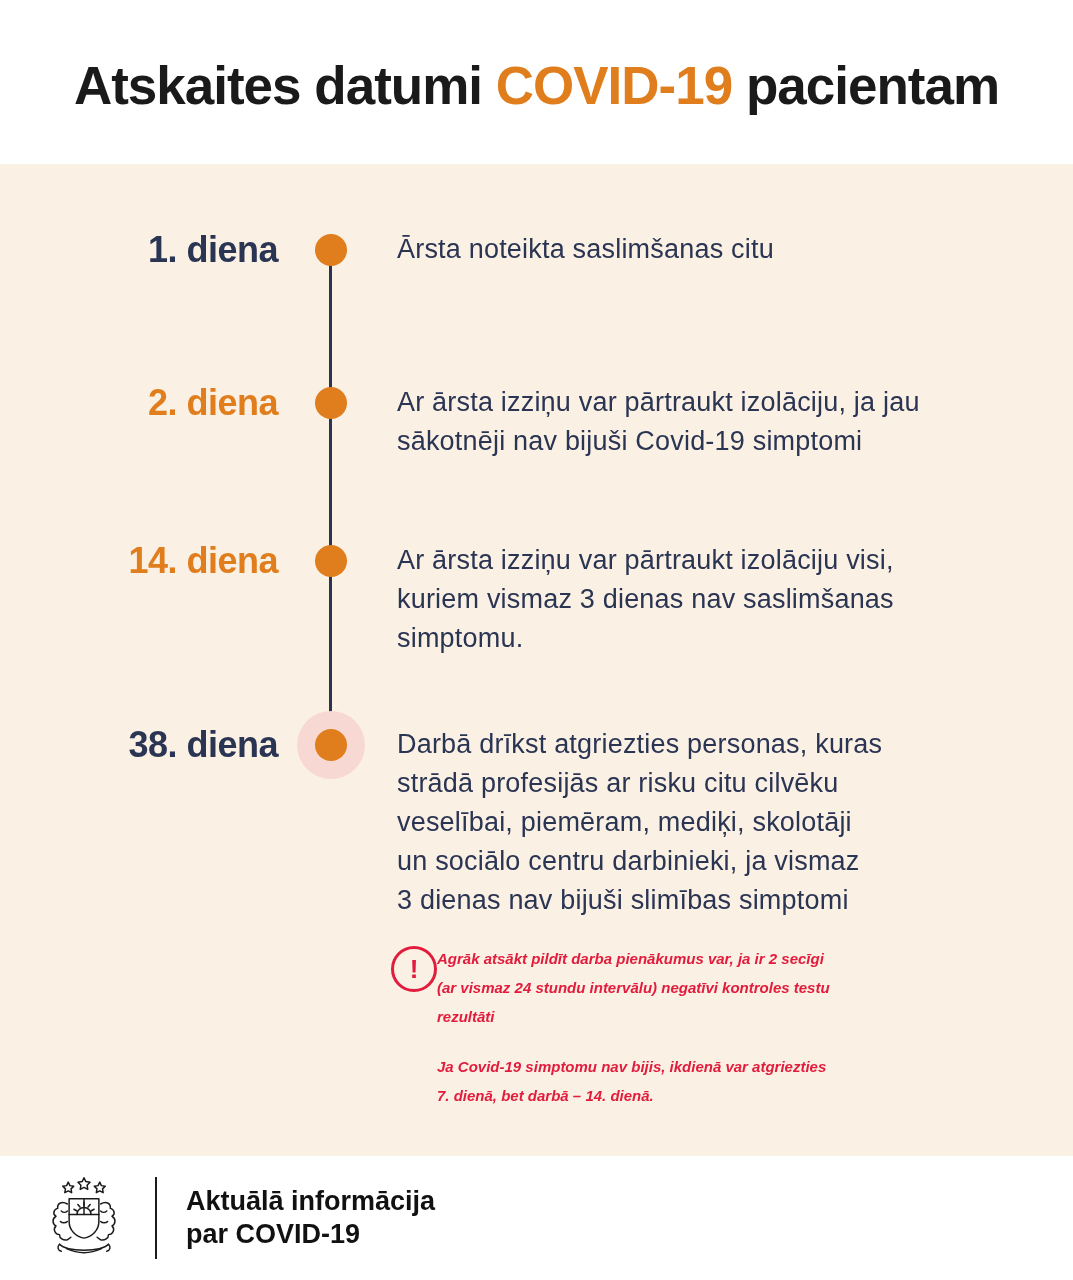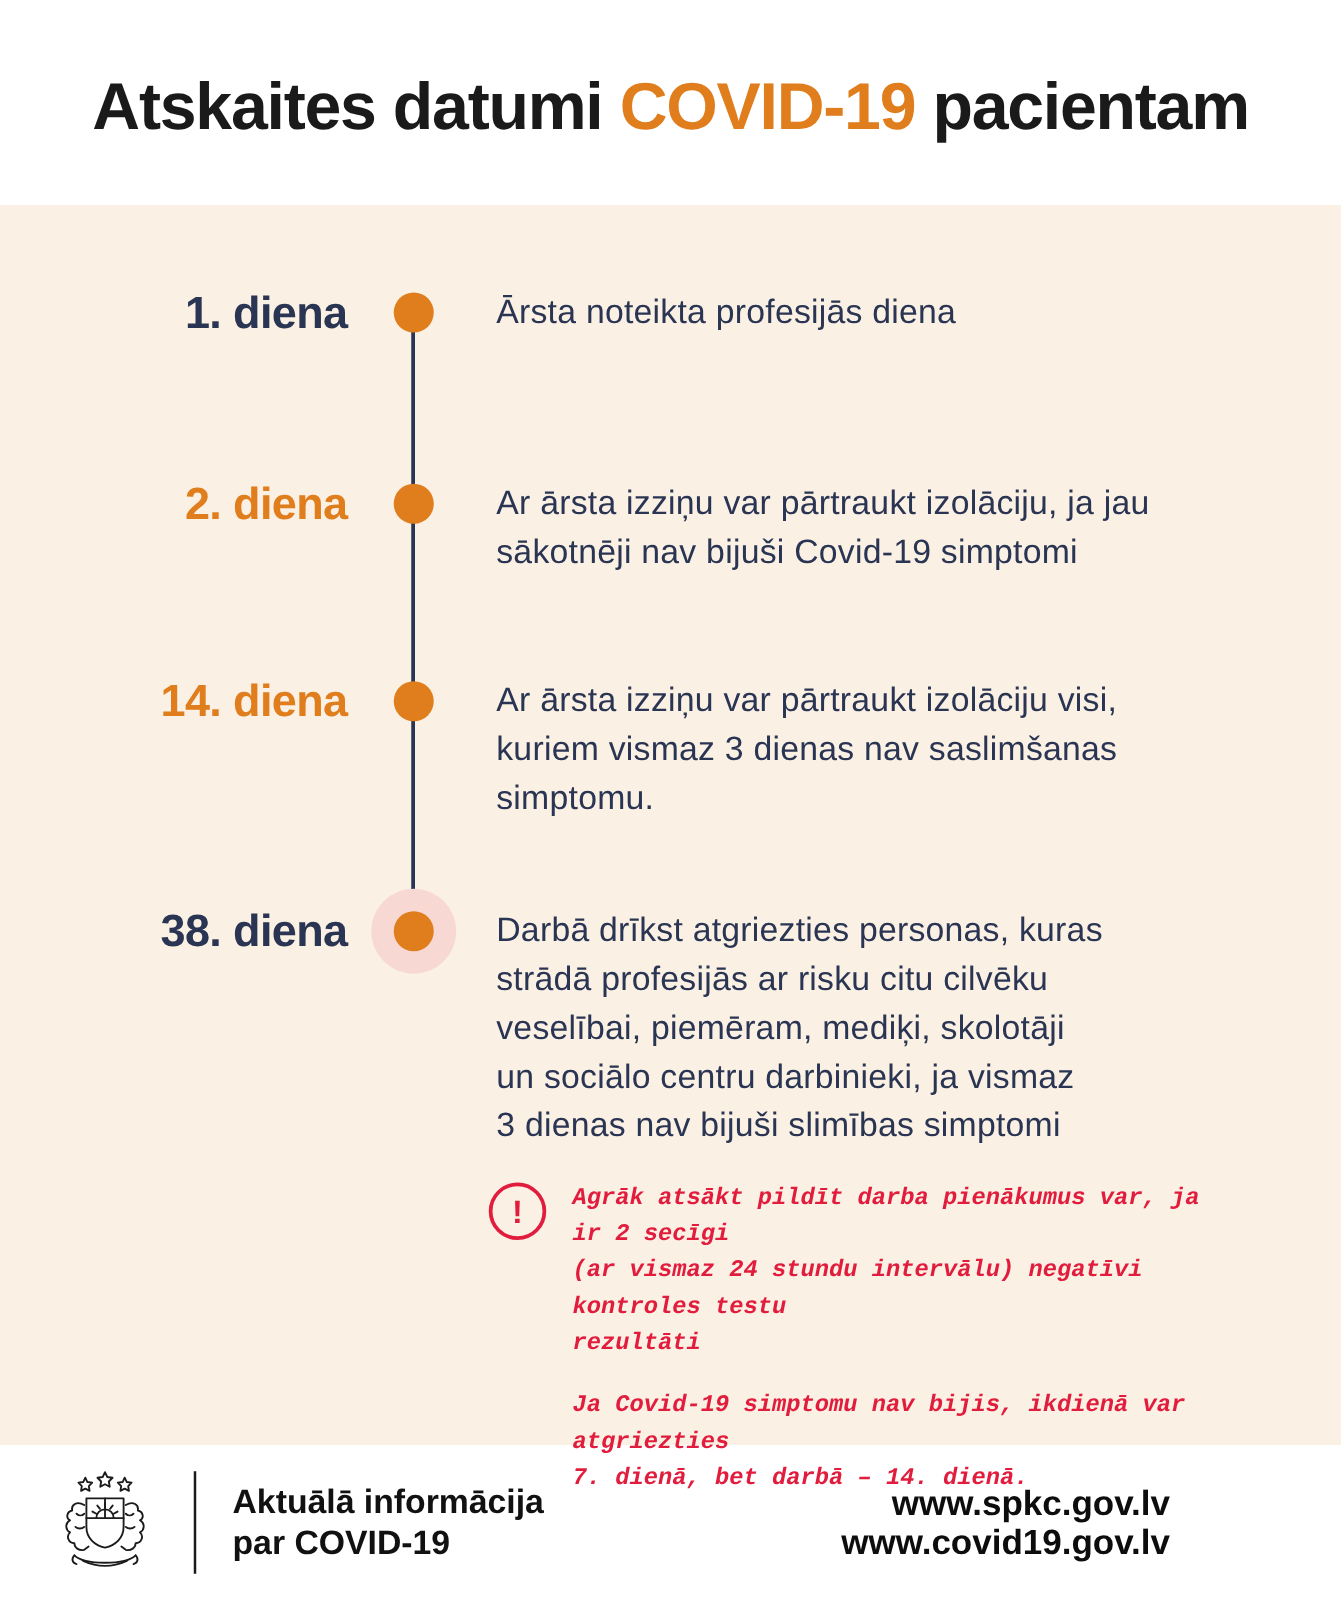--- a/index.html
+++ b/index.html
@@ -33,22 +33,22 @@
   .day-navy{color:var(--navy);} .day-orange{color:var(--orange);}
   .halo{position:absolute;left:297px;top:-12px;width:68px;height:68px;border-radius:50%;background:var(--pink);z-index:1;}
   .dot{position:absolute;left:315px;top:6px;width:32px;height:32px;border-radius:50%;background:var(--orange);z-index:4;}
   .desc{position:absolute;left:397px;top:2px;width:615px;font-size:27px;line-height:39px;
         color:var(--navy);white-space:pre-line;letter-spacing:0.2px;}
 
   
   .warning{position:absolute;left:391px;top:944px;display:flex;align-items:flex-start;z-index:3;}
   .warn-icon{flex:0 0 auto;width:46px;height:46px;border:3px solid var(--red);border-radius:50%;
              color:var(--red);font-size:26px;font-weight:800;display:flex;align-items:center;justify-content:center;margin-top:2px;}
-  .warn-texts{margin-left:21px;width:520px;color:var(--red);font-style:italic;font-weight:600;
-              font-size:19px;line-height:29px;font-family:Liberation Mono, monospace;}
+  .warn-texts{width:520px;color:var(--red);font-style:italic;font-weight:600;
+              font-size:15px;line-height:29px;}
   .warn-texts p{white-space:pre-line;}
   .warn-texts p + p{margin-top:21px;}
 
   
   .footer{position:absolute;top:1156px;left:0;width:976px;height:124px;background:#fff;
           display:flex;align-items:center;padding:0 40px;}
   .coa{flex:0 0 auto;}
   .footer-divider{flex:0 0 auto;width:2px;height:82px;background:#1b1b1b;margin-left:27px;}
   .footer-info{margin-left:29px;font-size:27px;font-weight:800;line-height:33px;color:#111;white-space:pre-line;}
   .footer-urls{margin-left:auto;text-align:right;font-size:28px;font-weight:800;line-height:31px;color:#0d0d0d;}
@@ -62,21 +62,21 @@
     <h1 class="title"><span>Atskaites datumi </span><span class="hl">COVID-19</span><span> pacientam</span></h1>
   </div>
 
   <div class="bodyarea"></div>
 
   <div class="tl-line"></div>
 
   <div class="row row-1">
     <div class="day day-navy">1. diena</div>
     <div class="dot"></div>
-    <div class="desc">Ārsta noteikta profesijās diena</div>
+    <div class="desc">Ārsta noteikta saslimšanas citu</div>
   </div>
 
   <div class="row row-2">
     <div class="day day-orange">2. diena</div>
     <div class="dot"></div>
     <div class="desc">Ar ārsta izziņu var pārtraukt izolāciju, ja jau
 sākotnēji nav bijuši Covid-19 simptomi</div>
   </div>
 
   <div class="row row-3">
@@ -131,19 +131,15 @@
       <path d="M69 32 c7 -4 12 0 11 5 c5 1 6 7 2 9 c5 3 4 9 0 11 c4 4 1 10 -4 10 c0 4 -4 7 -9 6 l-4 -3"></path>
       <path d="M76 40 c-2 2 -5 2 -7 0 M77 52 c-2 2 -6 2 -8 0"></path>
 
       <path d="M22 78 c9 9 47 9 56 0"></path>
       <path d="M30 83 c13 6 27 6 40 0"></path>
       <path d="M22 78 c-3 3 -2 7 2 8 M78 78 c3 3 2 7 -2 8"></path>
     </svg>
     <div class="footer-divider"></div>
     <div class="footer-info">Aktuālā informācija
 par COVID-19</div>
-    <div class="footer-urls">
-      <div>www.spkc.gov.lv</div>
-      <div>www.covid19.gov.lv</div>
-    </div>
   </div>
 
 </div>
 
 </body></html>

